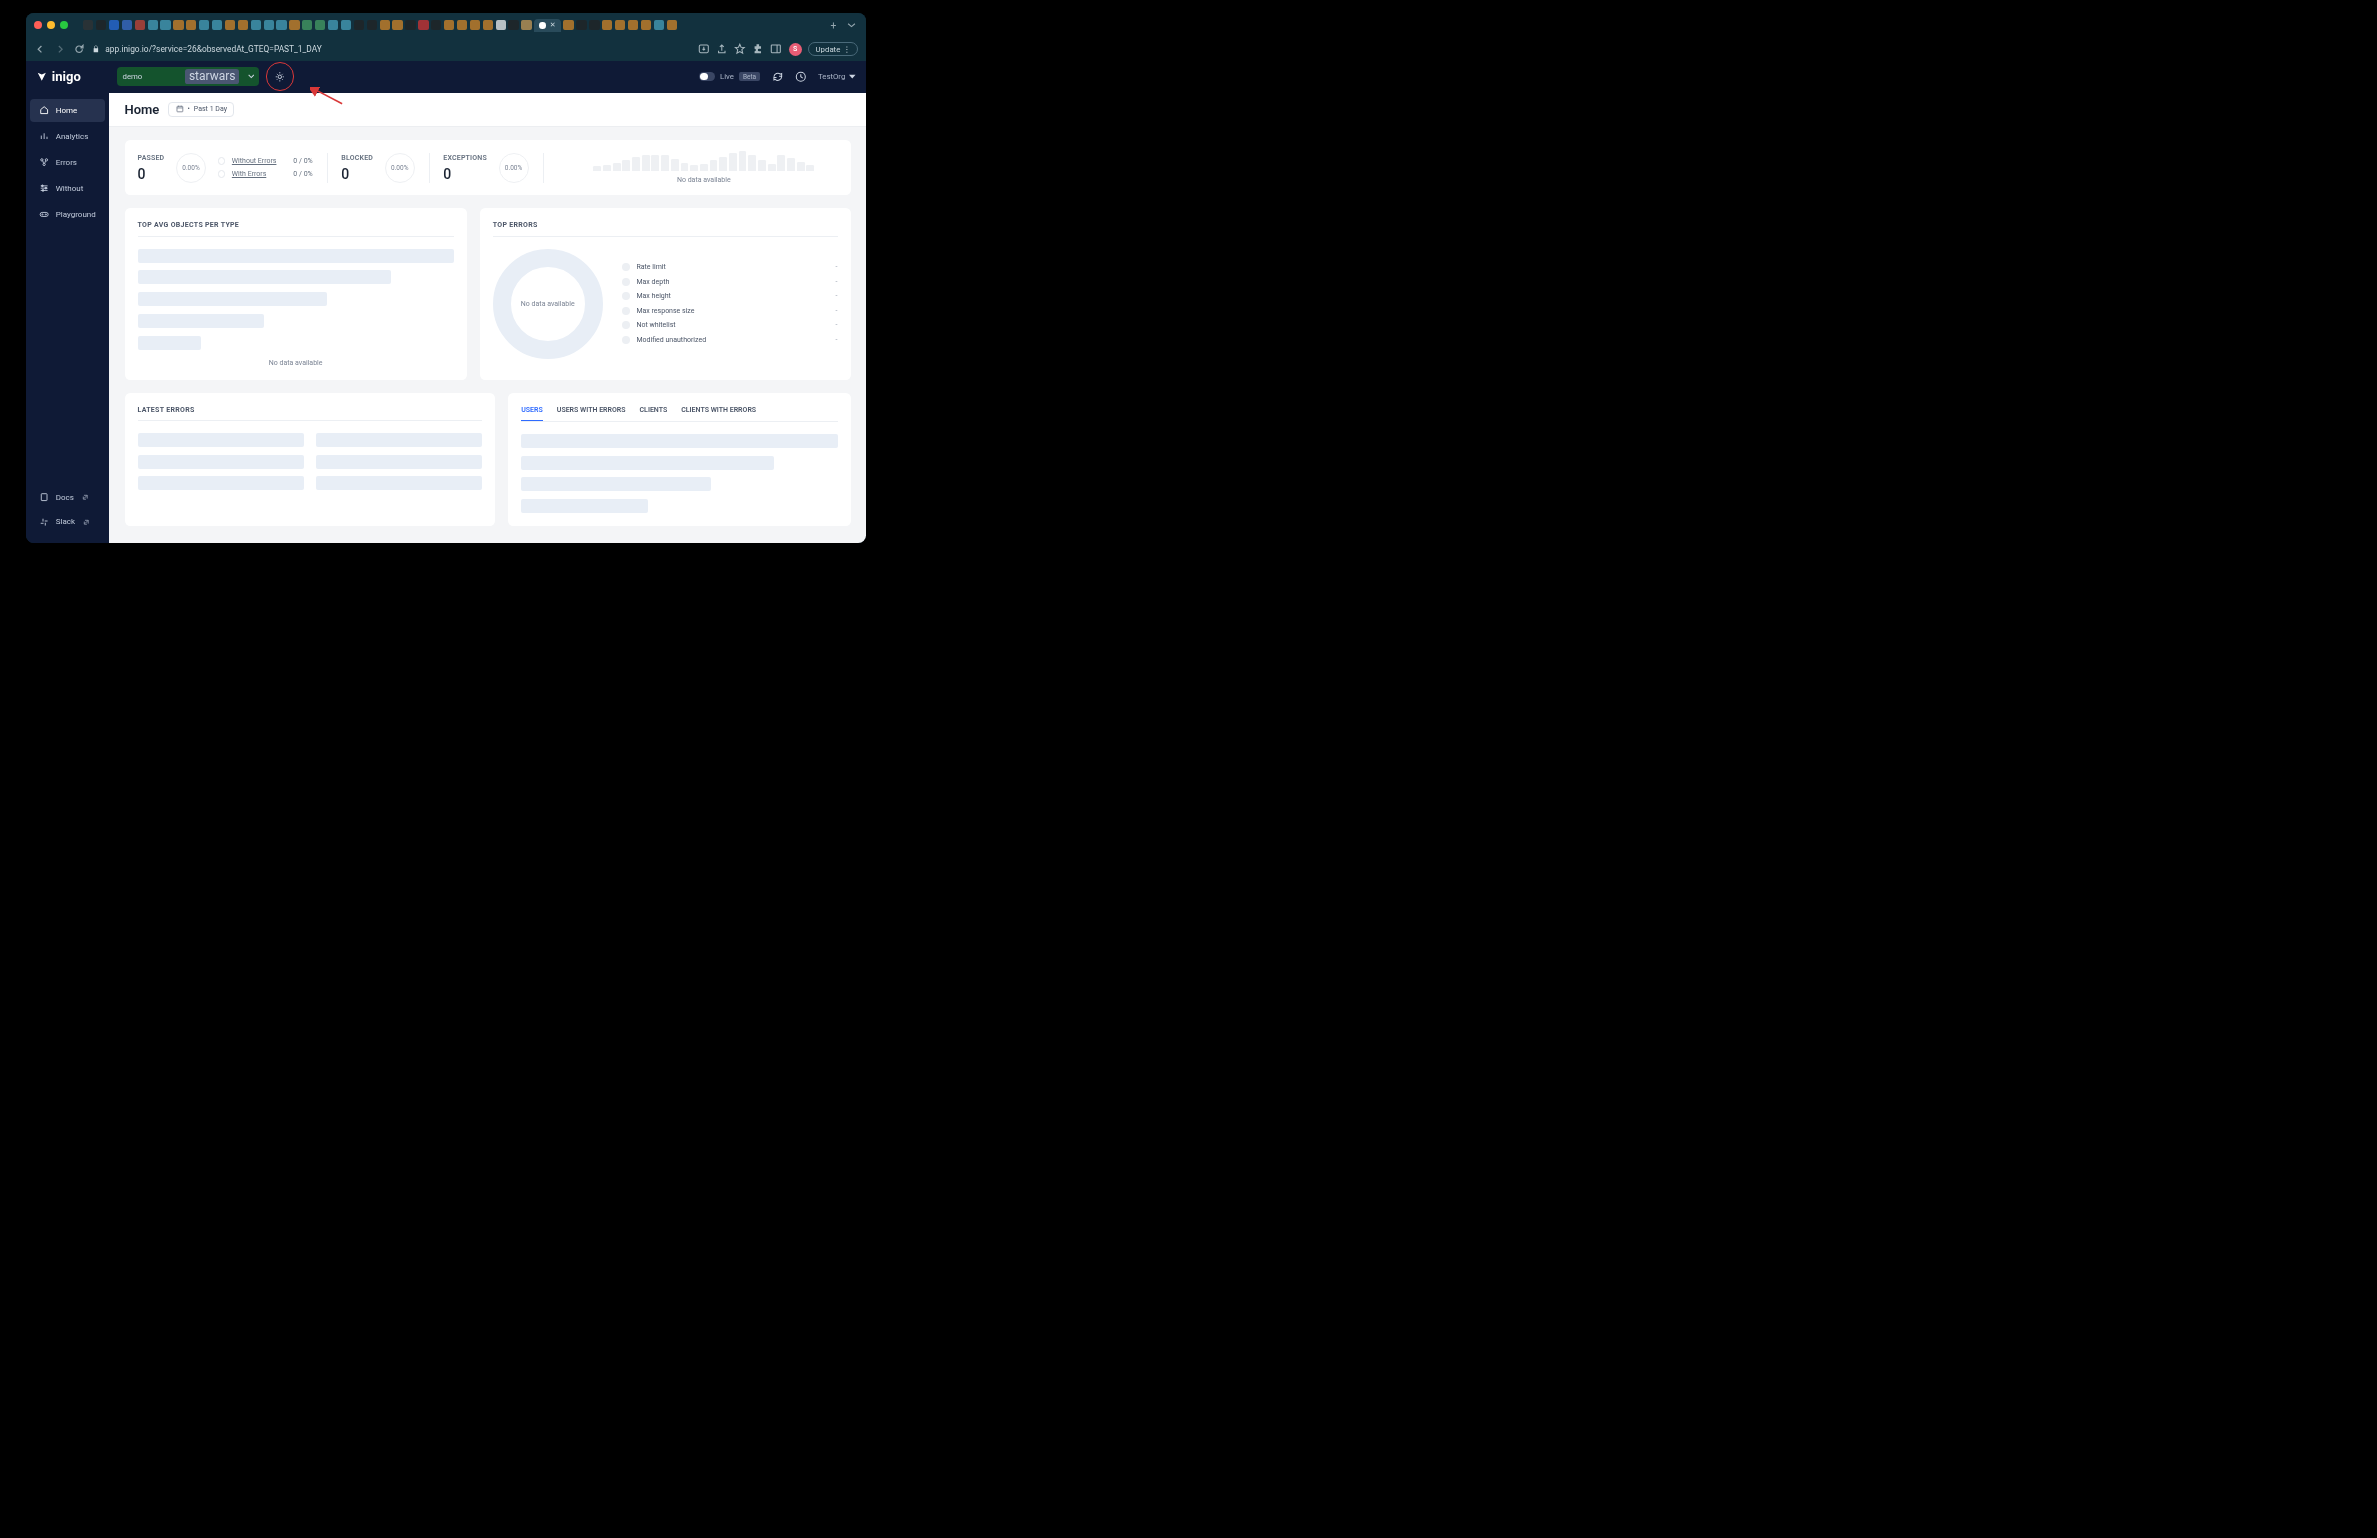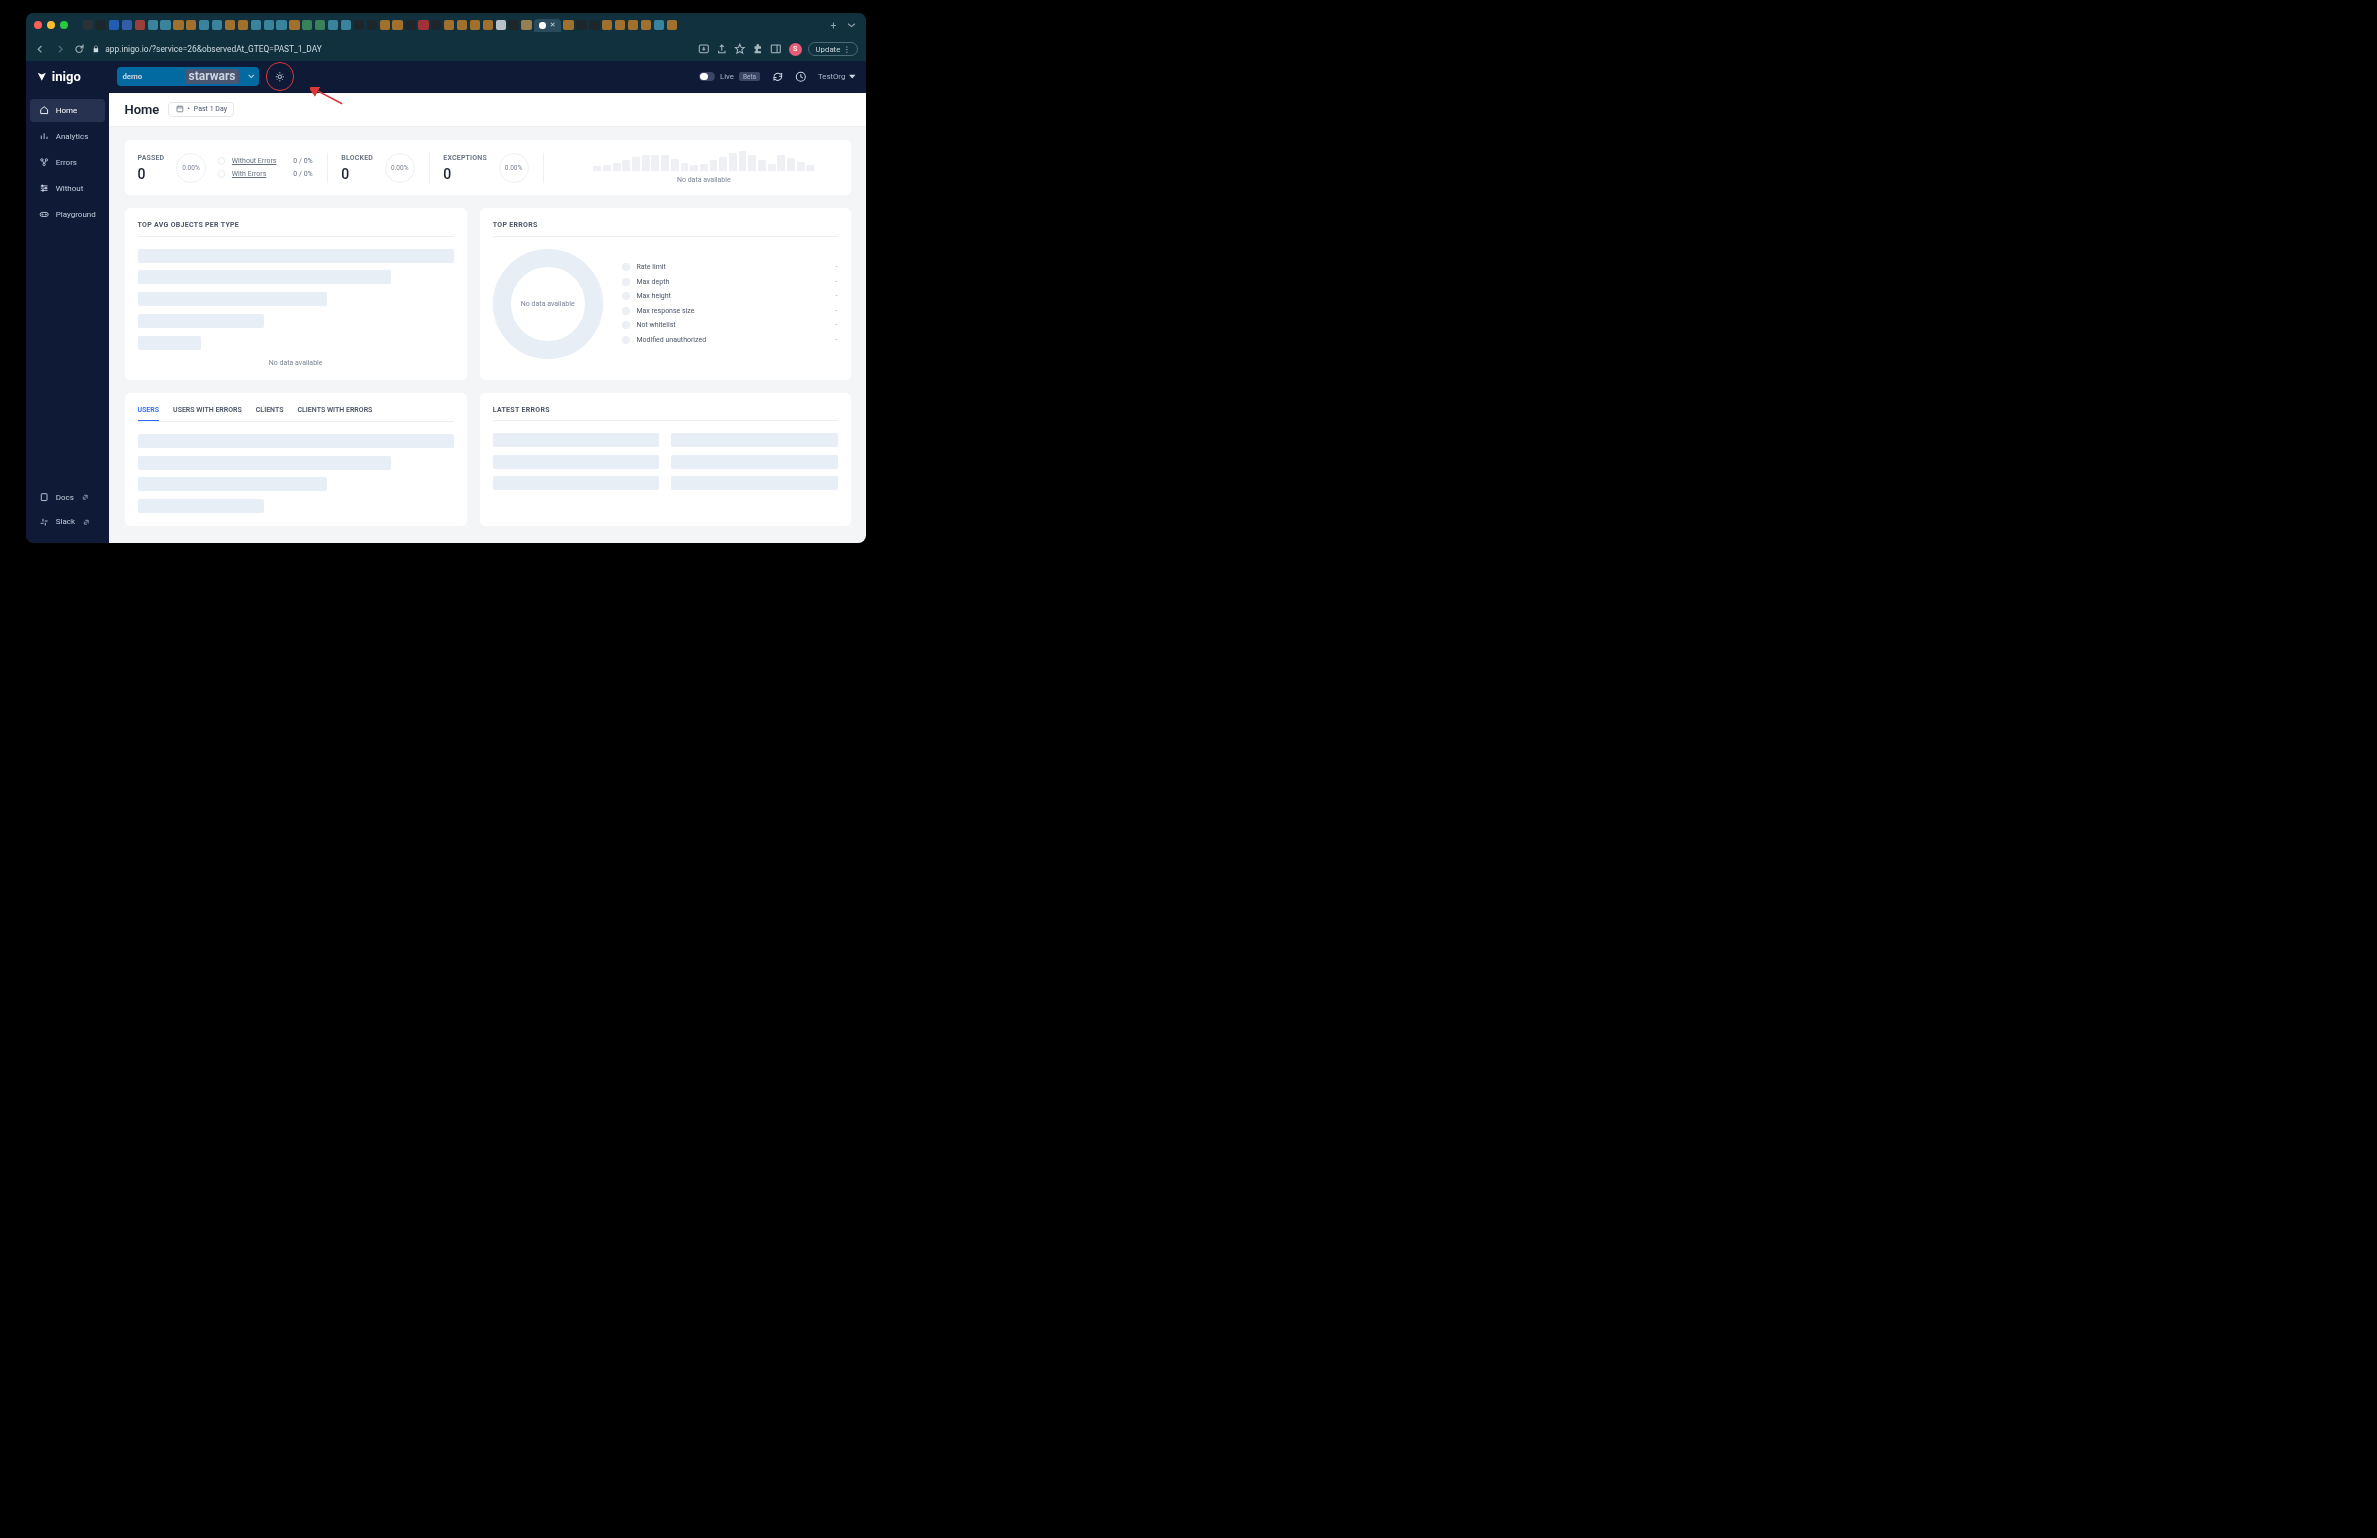--- a/index.html
+++ b/index.html
@@ -61,31 +61,30 @@
     background: #0f1a36;
     height: 32px;
     display:flex;
     align-items:center;
     padding: 0 10.3px;
     gap: 9px;
     color:#fff;
   }
   .logo { display:flex; align-items:center; gap:3.9px; font-weight:700; font-size:13px; width:72px; }
   .service-select {
-    background:#0369a1;
+    background:#14532d;
     border-radius:3.9px;
     height:19.4px;
     width:142px;
     display:flex;
     align-items:center;
     padding:0 5.2px;
     gap:5.2px;
     color:#cdd5e2;
     font-size:7.8px;
-    font-weight:bold;
   }
   .service-badge { background:#4a5672; font-size:12px; padding:0.6px 3.9px; border-radius:2.6px; margin-left:auto; margin-right:3px; }
   .chevron { width:6.5px; height:6.5px; }
   .gear-circle { position:relative; width:23px; height:23px; display:flex; align-items:center; justify-content:center; }
   .gear-highlight { position:absolute; inset:-2.6px; border:1.3px solid #d93838; border-radius:50%; }
   .header-right { margin-left:auto; display:flex; align-items:center; gap:11.6px; color:#adb7c9; font-size:7.8px; }
   .toggle { width:15.5px; height:9px; background:#3a4664; border-radius:4.5px; position:relative; }
   .toggle::after { content:""; position:absolute; left:0.6px; top:0.6px; width:7.8px; height:7.8px; background:#fff; border-radius:50%; }
   .beta-badge { background:#3a4664; padding:0.6px 3.9px; border-radius:1.9px; font-size:6.5px; }
   .hdr-icon { width:11.6px; height:11.6px; }
@@ -548,49 +547,49 @@
                     <div class="dot"></div>
                     <span>Modified unauthorized</span>
                     <span class="dash">-</span>
                   </div>
               </div>
             </div>
           </div>
         </div>
 
         <div class="panel-row">
-          <div class="panel panel-left">
-            <div class="tabs">
-              <div class="tab active">USERS</div>
-              <div class="tab">USERS WITH ERRORS</div>
-              <div class="tab">CLIENTS</div>
-              <div class="tab">CLIENTS WITH ERRORS</div>
-            </div>
-            <div class="skeleton-bars">
-              <div class="skel" style="width:100%"></div>
-              <div class="skel" style="width:80%"></div>
-              <div class="skel" style="width:60%"></div>
-              <div class="skel" style="width:40%"></div>
-            </div>
-          </div>
           <div class="panel panel-right">
             <div class="panel-title">LATEST ERRORS</div>
             <div class="two-col-skel">
               <div>
                 <div class="skel"></div>
                 <div class="skel"></div>
                 <div class="skel"></div>
               </div>
               <div>
                 <div class="skel"></div>
                 <div class="skel"></div>
                 <div class="skel"></div>
               </div>
             </div>
           </div>
+          <div class="panel panel-left">
+            <div class="tabs">
+              <div class="tab active">USERS</div>
+              <div class="tab">USERS WITH ERRORS</div>
+              <div class="tab">CLIENTS</div>
+              <div class="tab">CLIENTS WITH ERRORS</div>
+            </div>
+            <div class="skeleton-bars">
+              <div class="skel" style="width:100%"></div>
+              <div class="skel" style="width:80%"></div>
+              <div class="skel" style="width:60%"></div>
+              <div class="skel" style="width:40%"></div>
+            </div>
+          </div>
         </div>
 
       </div>
     </div>
   </div>
 
   <svg class="arrow" viewBox="0 0 56 30">
     <defs>
         <marker id="ah" markerWidth="8" markerHeight="8" refX="2" refY="4" orient="auto">
           <path d="M0 0L8 4L0 8z" fill="#d93838"></path>

